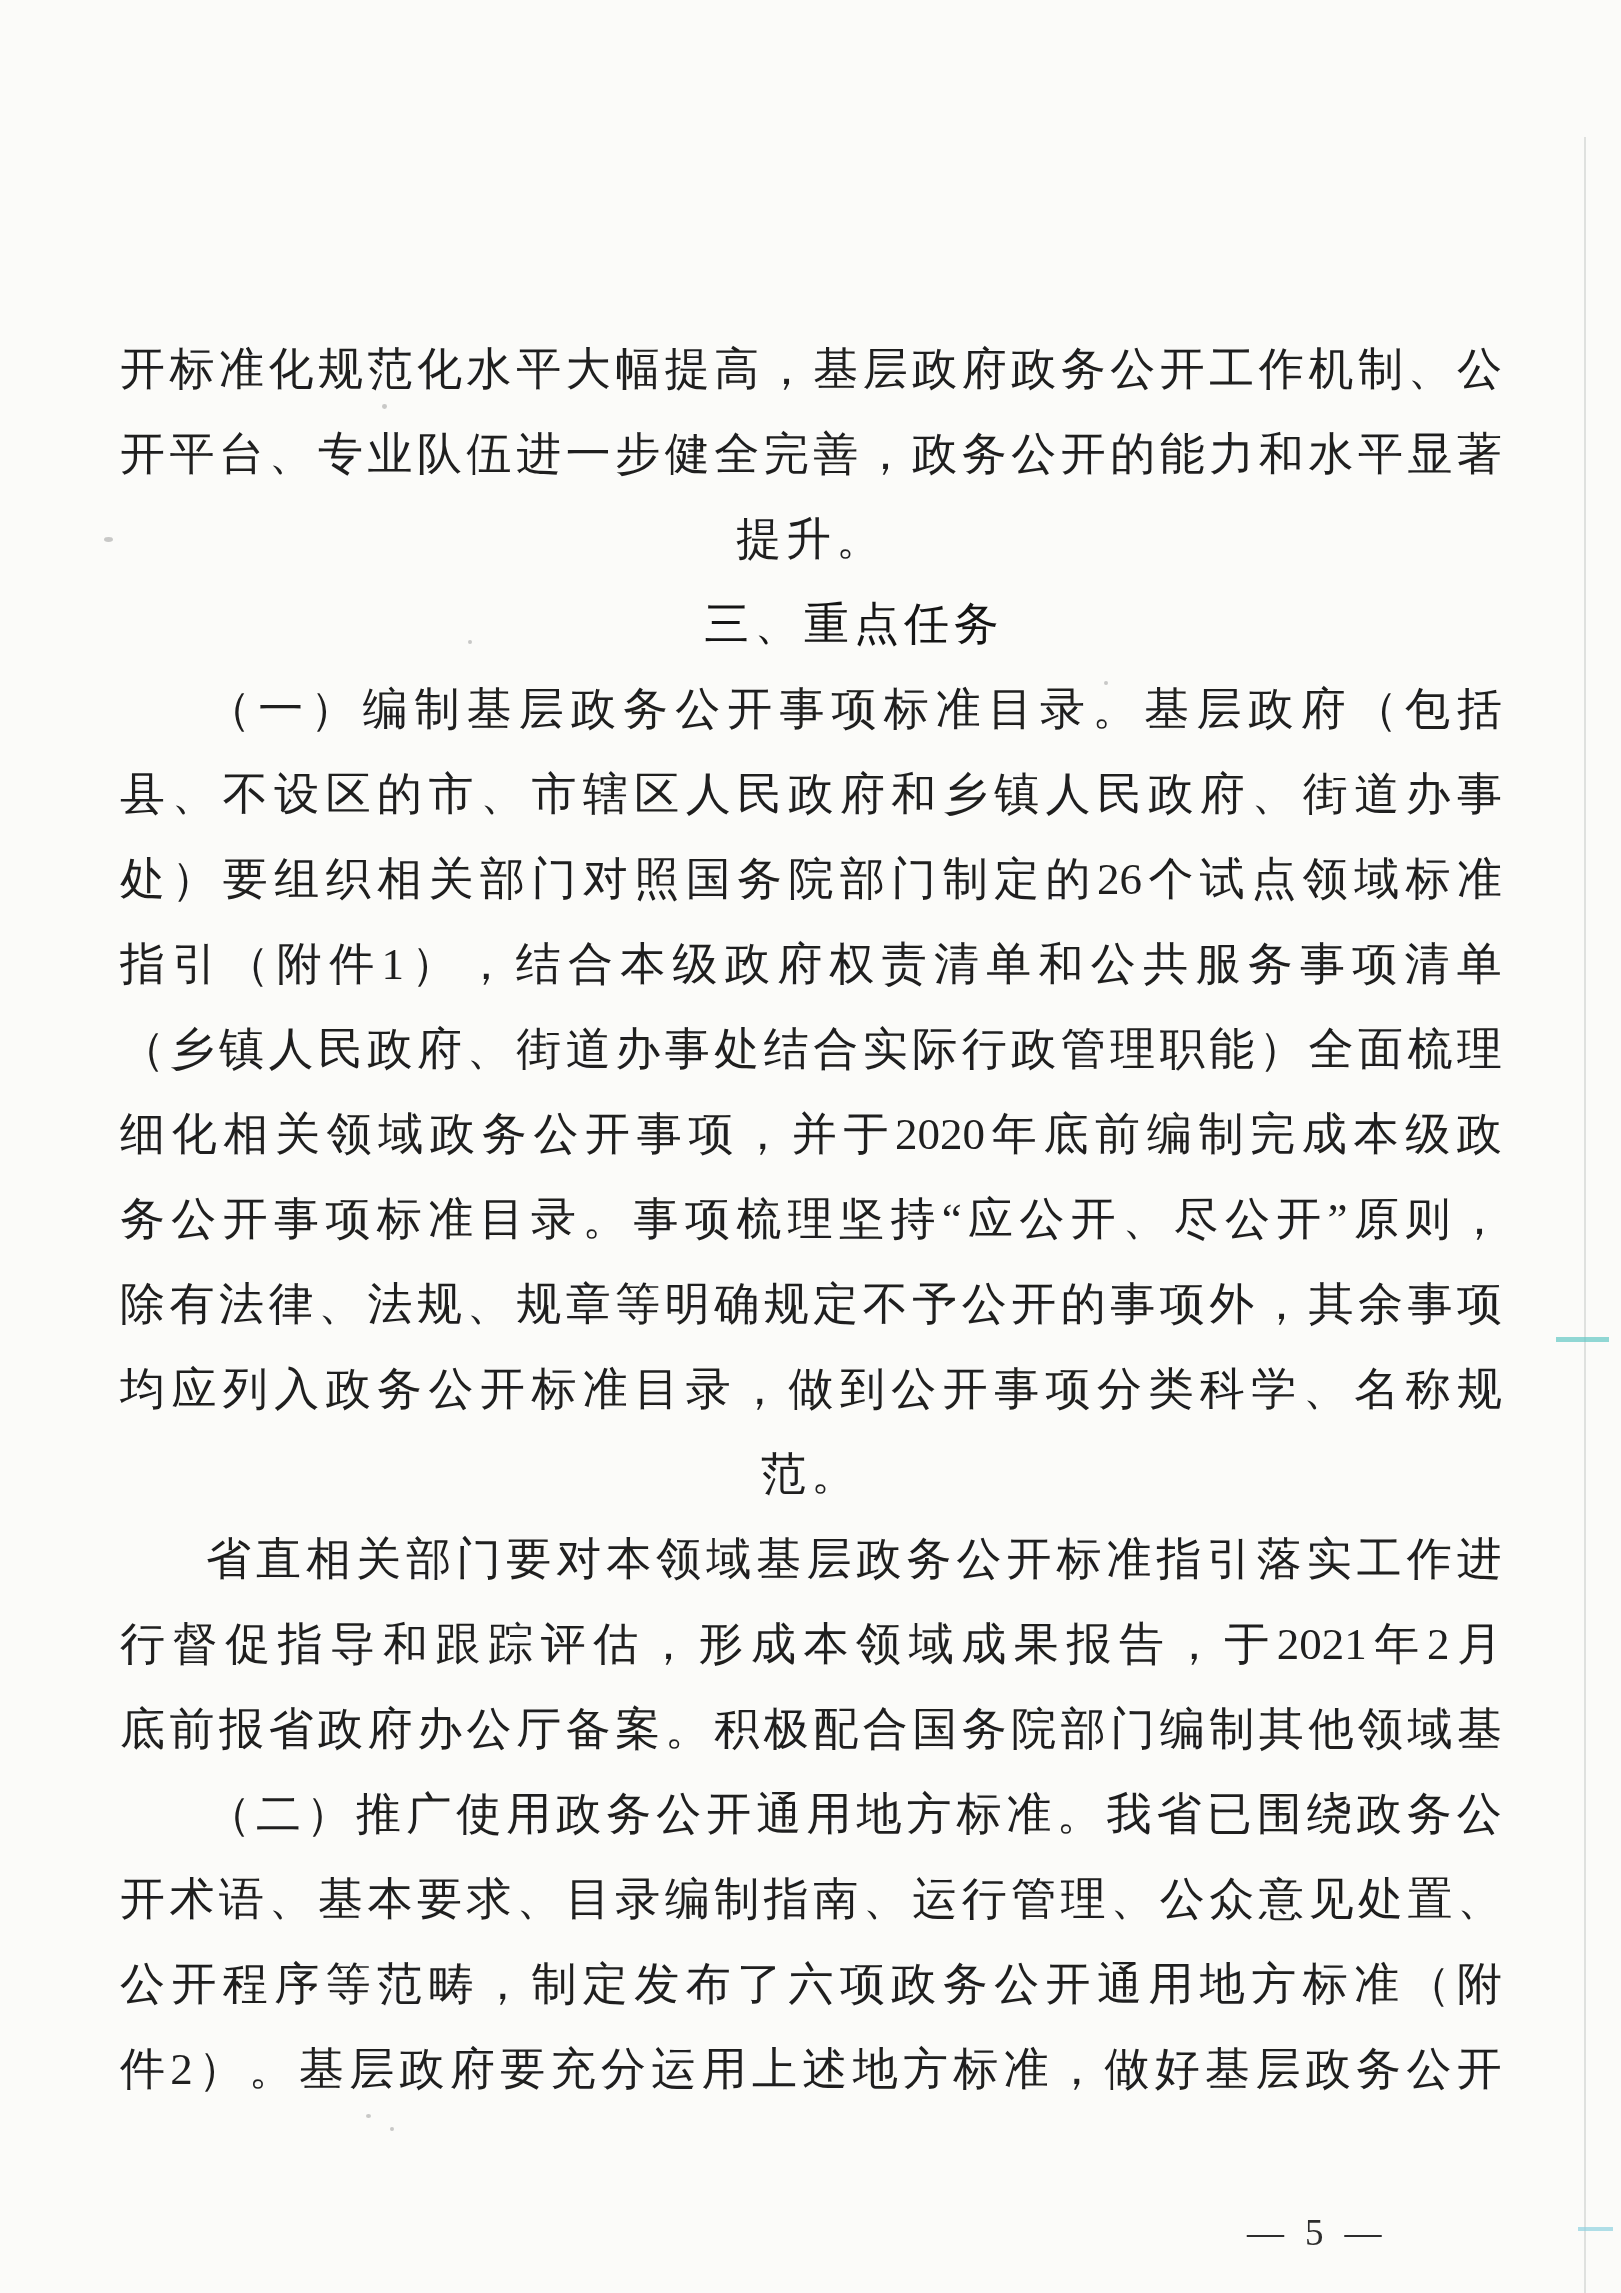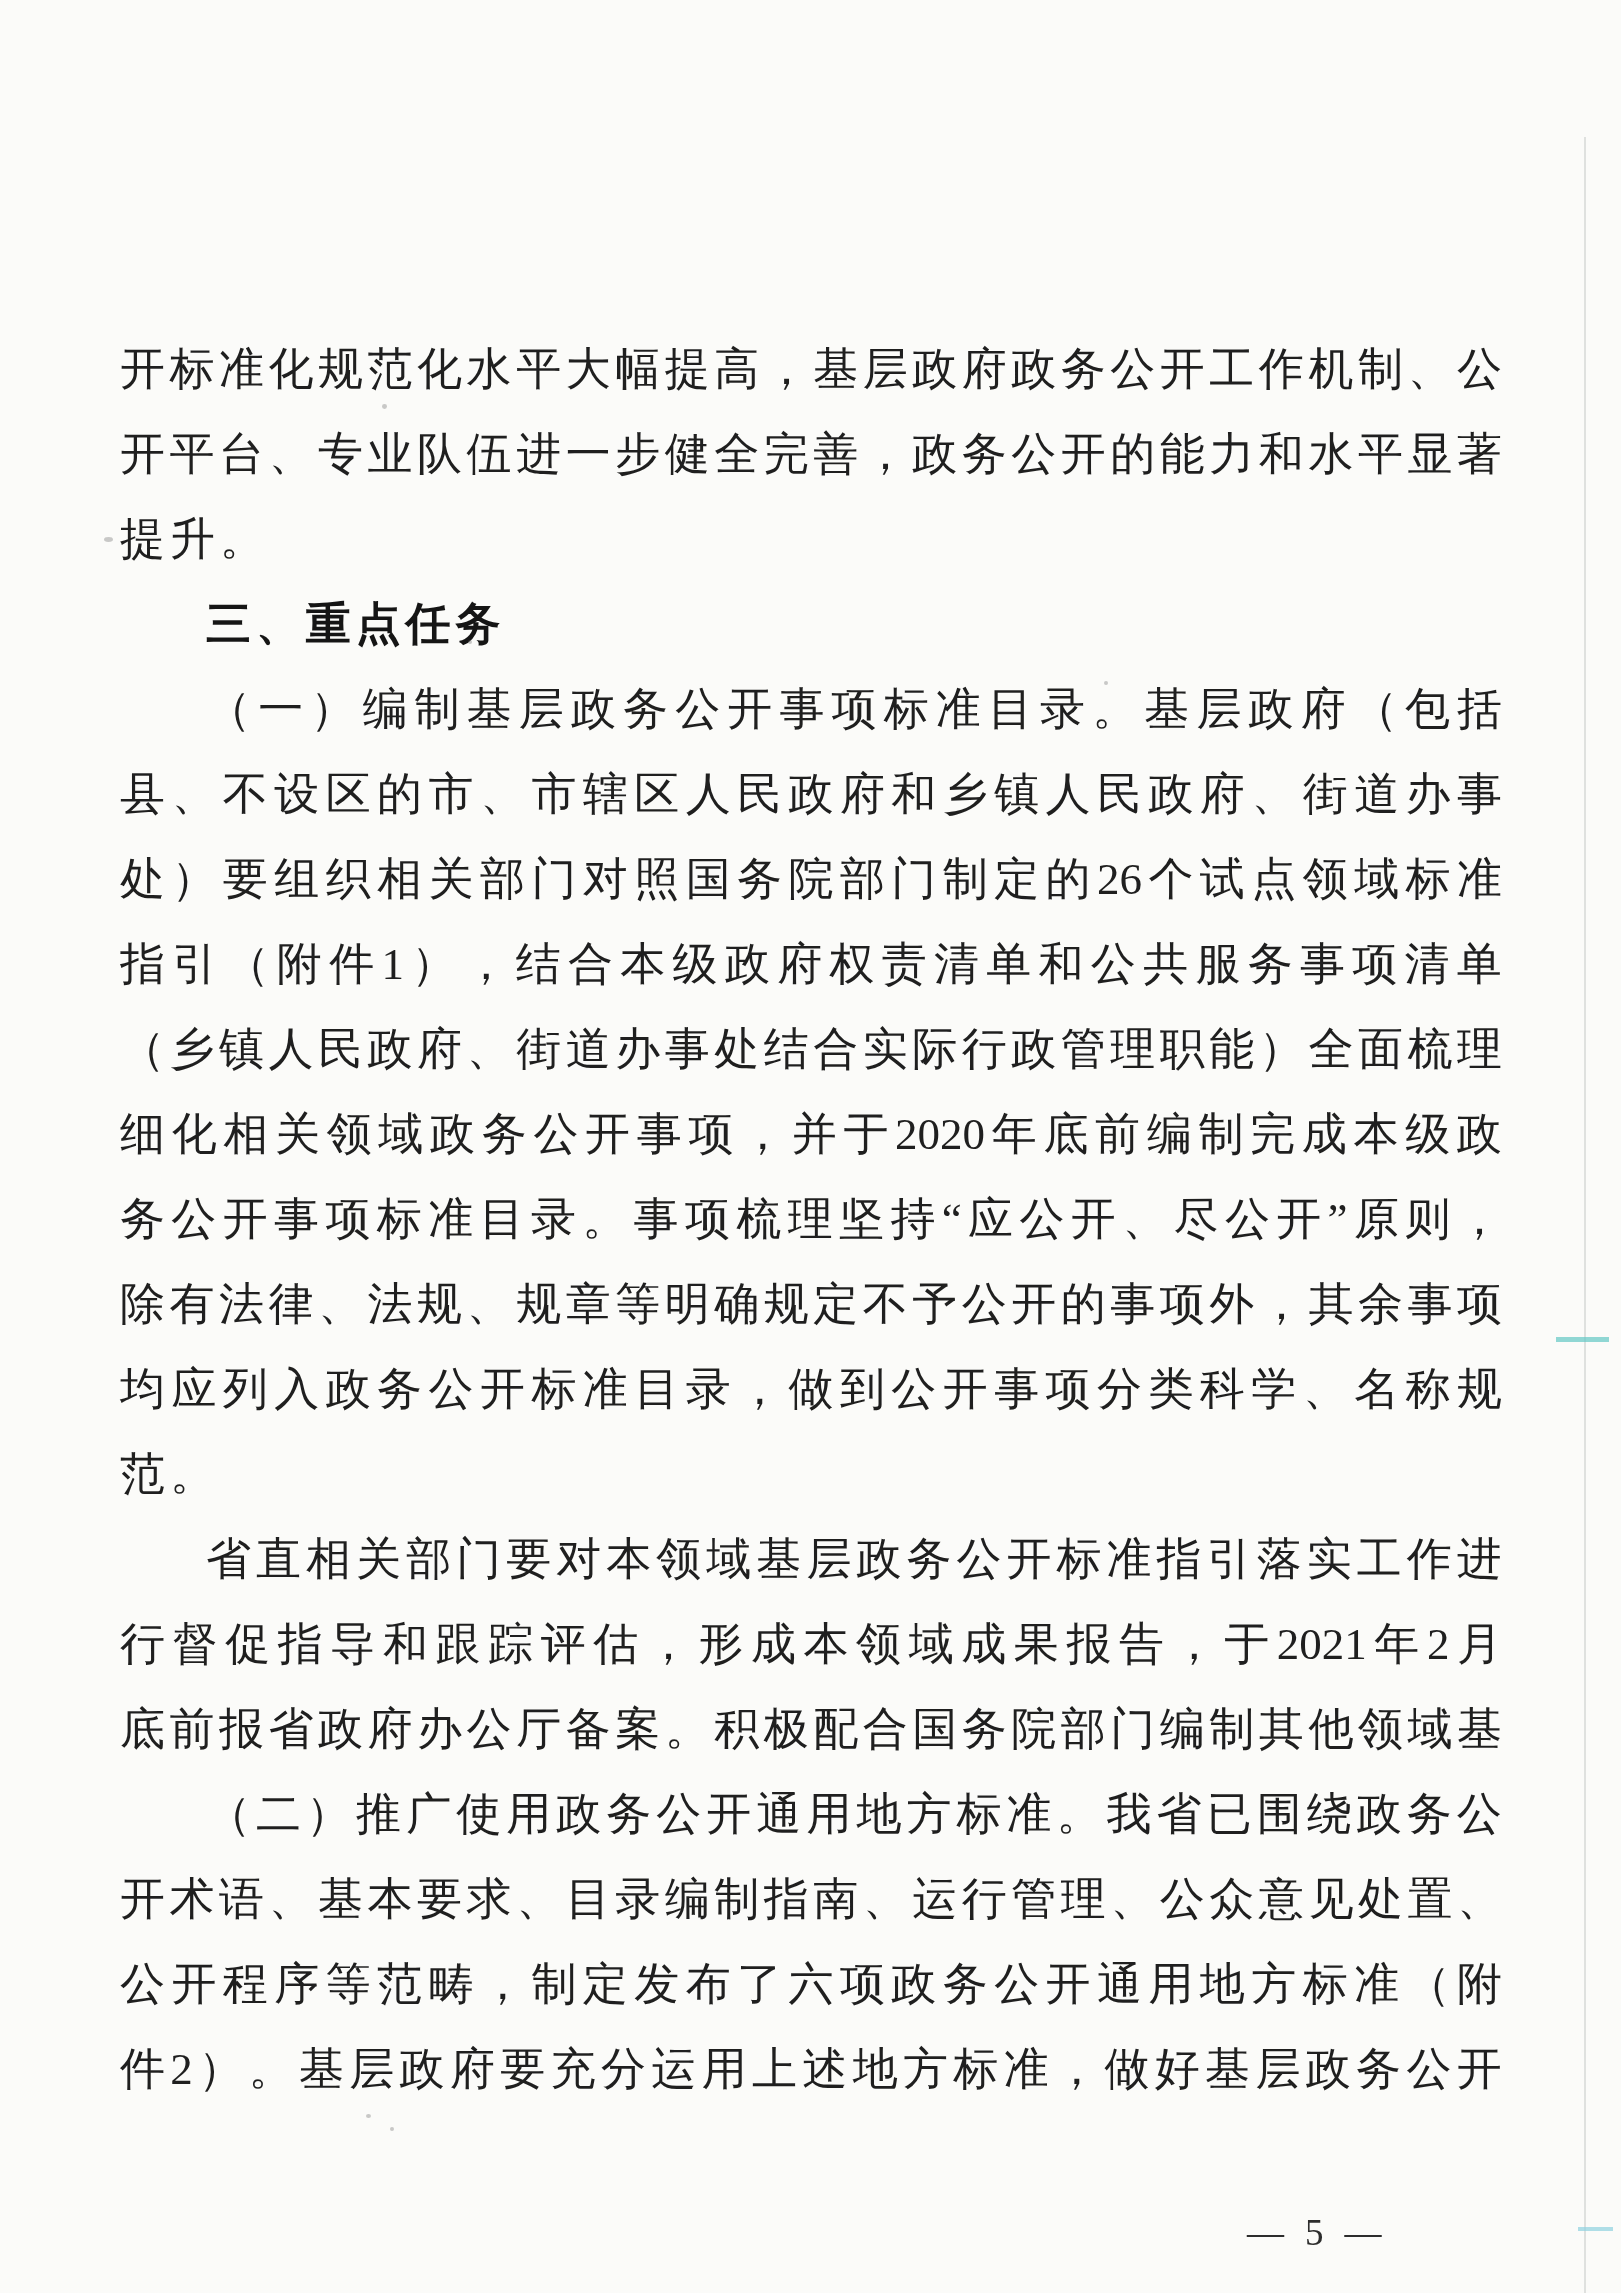--- a/index.html
+++ b/index.html
@@ -25,23 +25,23 @@
   }
   .line {
     height: 85px;
     display: flex;
     align-items: center;
     font-size: 45px;
     color: #1f1f1f;
     white-space: pre;
   }
   .line.just { justify-content: space-between; }
-  .line:not(.just) { letter-spacing: 4.9px; }
+  .line:not(.just) { letter-spacing: 4.9px; justify-content: center; }
   .u { display: block; }
-  .heading { font-weight: 700; color: #151515; }
+  .heading { font-weight: 400; color: #151515; }
   .kai { font-weight: 500; }
   .body { font-weight: 400; }
   
   .page-number {
     position: absolute;
     left: 1247px;
     top: 2211px;
     font-size: 37px;
     color: #2d2d2d;
     letter-spacing: 5.9px;

